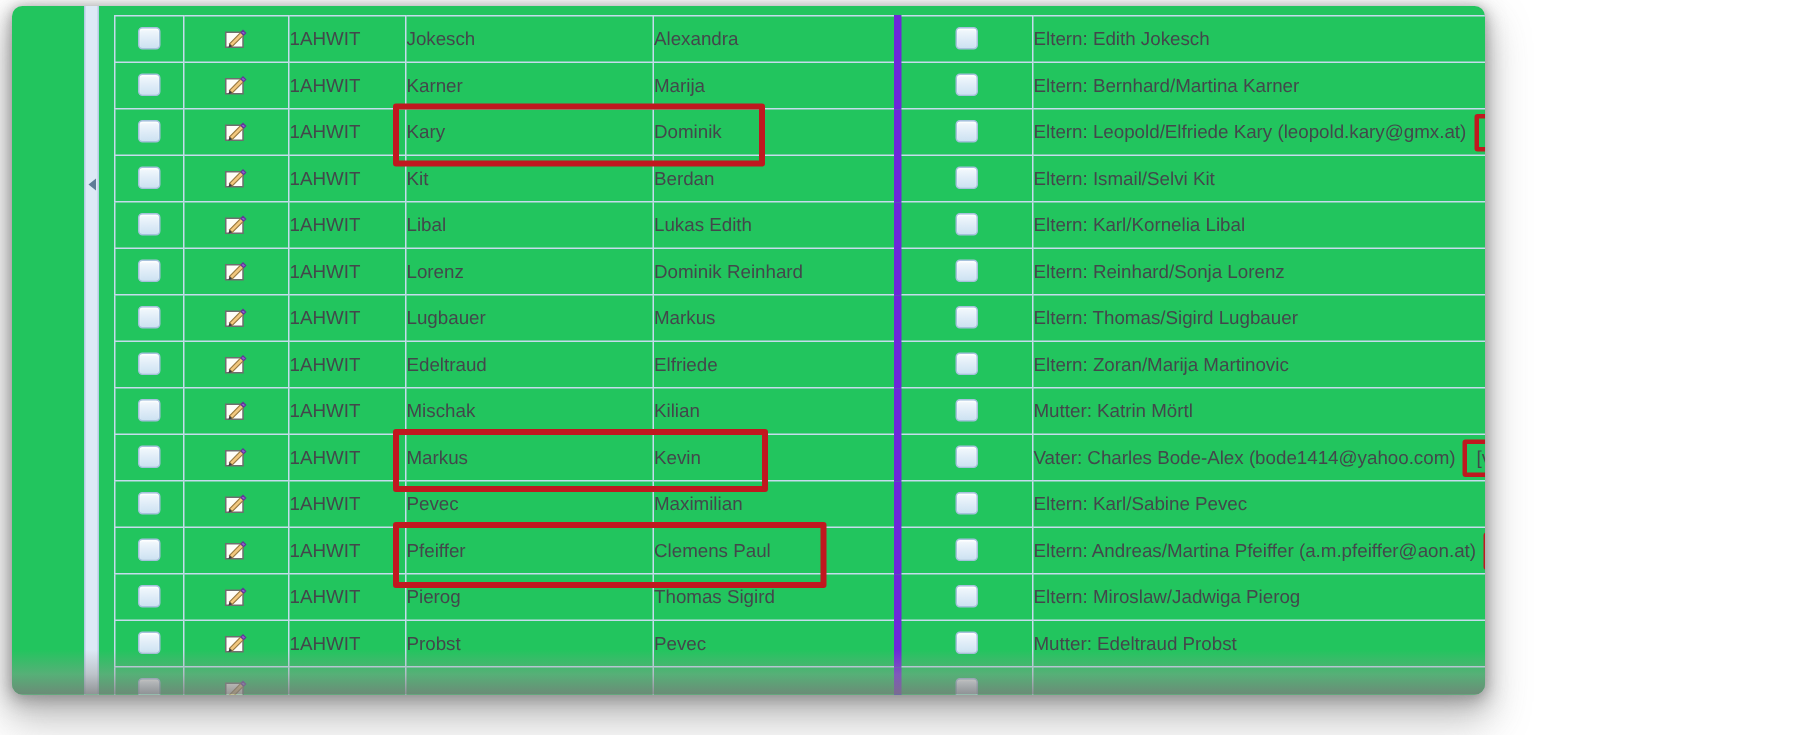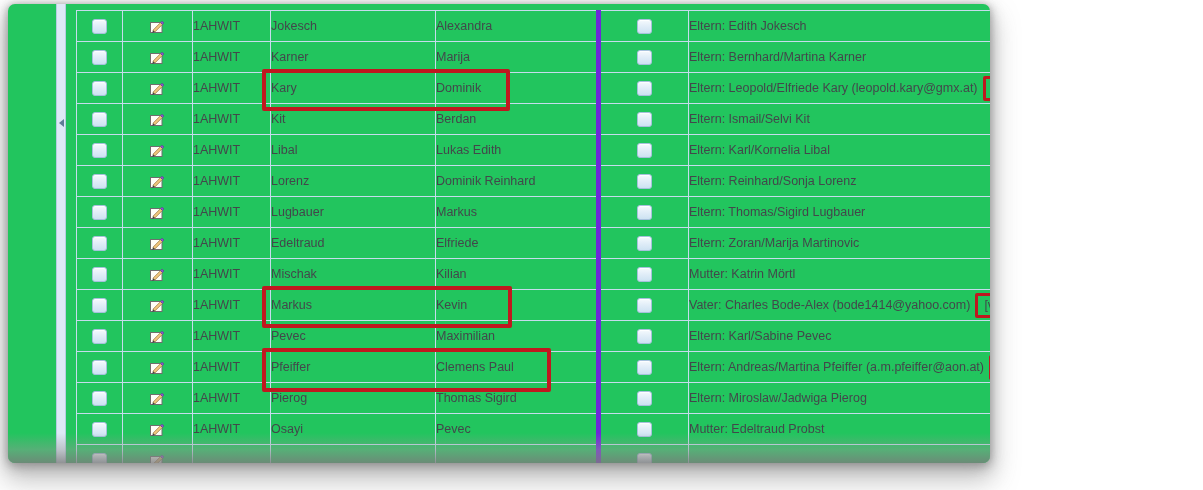--- a/index.html
+++ b/index.html
@@ -387,21 +387,21 @@
       <span class="edit">
         <svg width="17" height="17" viewBox="0 0 17 17">
           <rect x="1.5" y="4.5" width="11.5" height="10" fill="#fffef8" stroke="#6e6e6e"></rect>
           <path d="M4 12.2 L11.6 4.6 L13.4 6.4 L5.8 14 Z" fill="#f3c87e" stroke="#9a7b42" stroke-width="0.8"></path>
           <path d="M11.6 4.6 L13 3.2 L14.8 5 L13.4 6.4 Z" fill="#8e5bd0" stroke="#5f3b96" stroke-width="0.8"></path>
           <path d="M4 12.2 L5.8 14 L3.3 14.7 Z" fill="#3c3c3c"></path>
         </svg>
       </span>
     </td>
     <td class="c-class t">1AHWIT</td>
-    <td class="c-last t">Osayi</td>
+    <td class="c-last t">Probst</td>
     <td class="c-first t">Pevec</td>
     <td class="c-cb2">
       <span class="cb"></span>
     </td>
     <td class="c-parents t">
       <span>Mutter: Edeltraud Probst</span>
     </td>
   </tr>
           <tr>
     <td class="c-cb">

